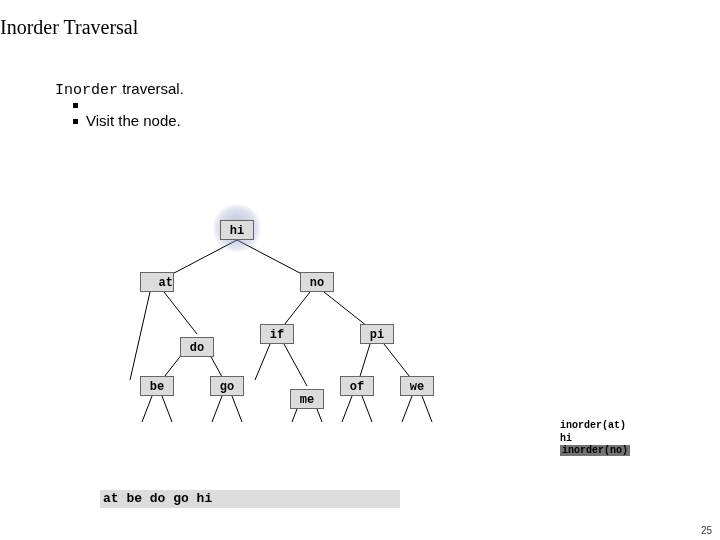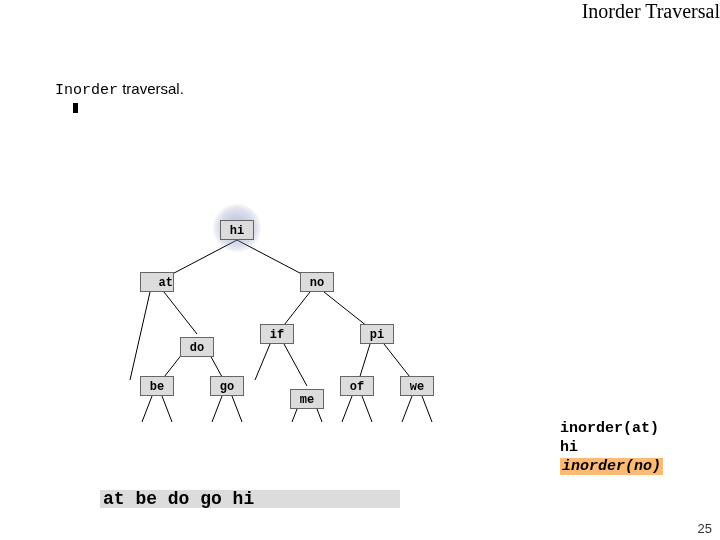--- a/index.html
+++ b/index.html
@@ -7,22 +7,23 @@
     padding: 0;
     width: 720px;
     height: 540px;
     background: #fff;
     font-family: Georgia, 'Times New Roman', serif;
     color: #000;
     position: relative;
     overflow: hidden;
   }
   .title {
-    text-align: right;
+    text-align: left;
     font-size: 20px;
+    padding-top: 16px;
   }
   .content {
     position: absolute;
     left: 55px;
     top: 78px;
     font-family: Verdana, Arial, sans-serif;
     font-size: 15px;
     line-height: 1.5;
   }
   .content .heading {
@@ -76,70 +77,70 @@
   .halo {
     position: absolute;
     border-radius: 50%;
     background: radial-gradient(circle, rgba(120,130,180,0.55) 0%, rgba(120,130,180,0.25) 55%, rgba(120,130,180,0) 75%);
   }
   .calltrace {
     position: absolute;
     left: 560px;
     top: 420px;
     font-family: "Courier New", monospace;
-    font-size: 15px;
+    font-size: 10px;
     font-weight: bold;
     line-height: 1.25;
   }
   .calltrace .hl {
-    background: #fdba74;
+    background: #737373;
     padding: 0 2px;
-    font-style: italic;
   }
   .outbar {
     position: absolute;
     left: 100px;
     top: 490px;
     width: 300px;
     height: 18px;
     background: #dcdcdc;
   }
   .outtext {
     position: absolute;
     left: 103px;
     top: 490px;
     font-family: "Courier New", monospace;
-    font-size: 18px;
+    font-size: 13px;
     font-weight: bold;
     line-height: 18px;
   }
   .pagenum {
     position: absolute;
     right: 8px;
     bottom: 4px;
     font-family: Arial, sans-serif;
-    font-size: 13px;
+    font-size: 10px;
     color: #333;
   }
 </style>
 </head>
 <body>
 
 <div class="title">Inorder Traversal</div>
 
 <div class="content">
   <div class="heading">
     <span class="mono">Inorder</span><span> traversal.</span>
   </div>
   <div class="bullets">
     <div class="row">
         <span class="dot"></span>
       </div>
     <div class="row">
         <span class="dot"></span>
+        <span>Visit the node.</span>
       </div>
   </div>
 </div>
 
 <div class="tree">
   <svg width="420" height="260">
     <g stroke="#000" stroke-width="1">
 
       <line x1="137" y1="30" x2="57" y2="72"></line>
       <line x1="137" y1="30" x2="217" y2="72"></line>

